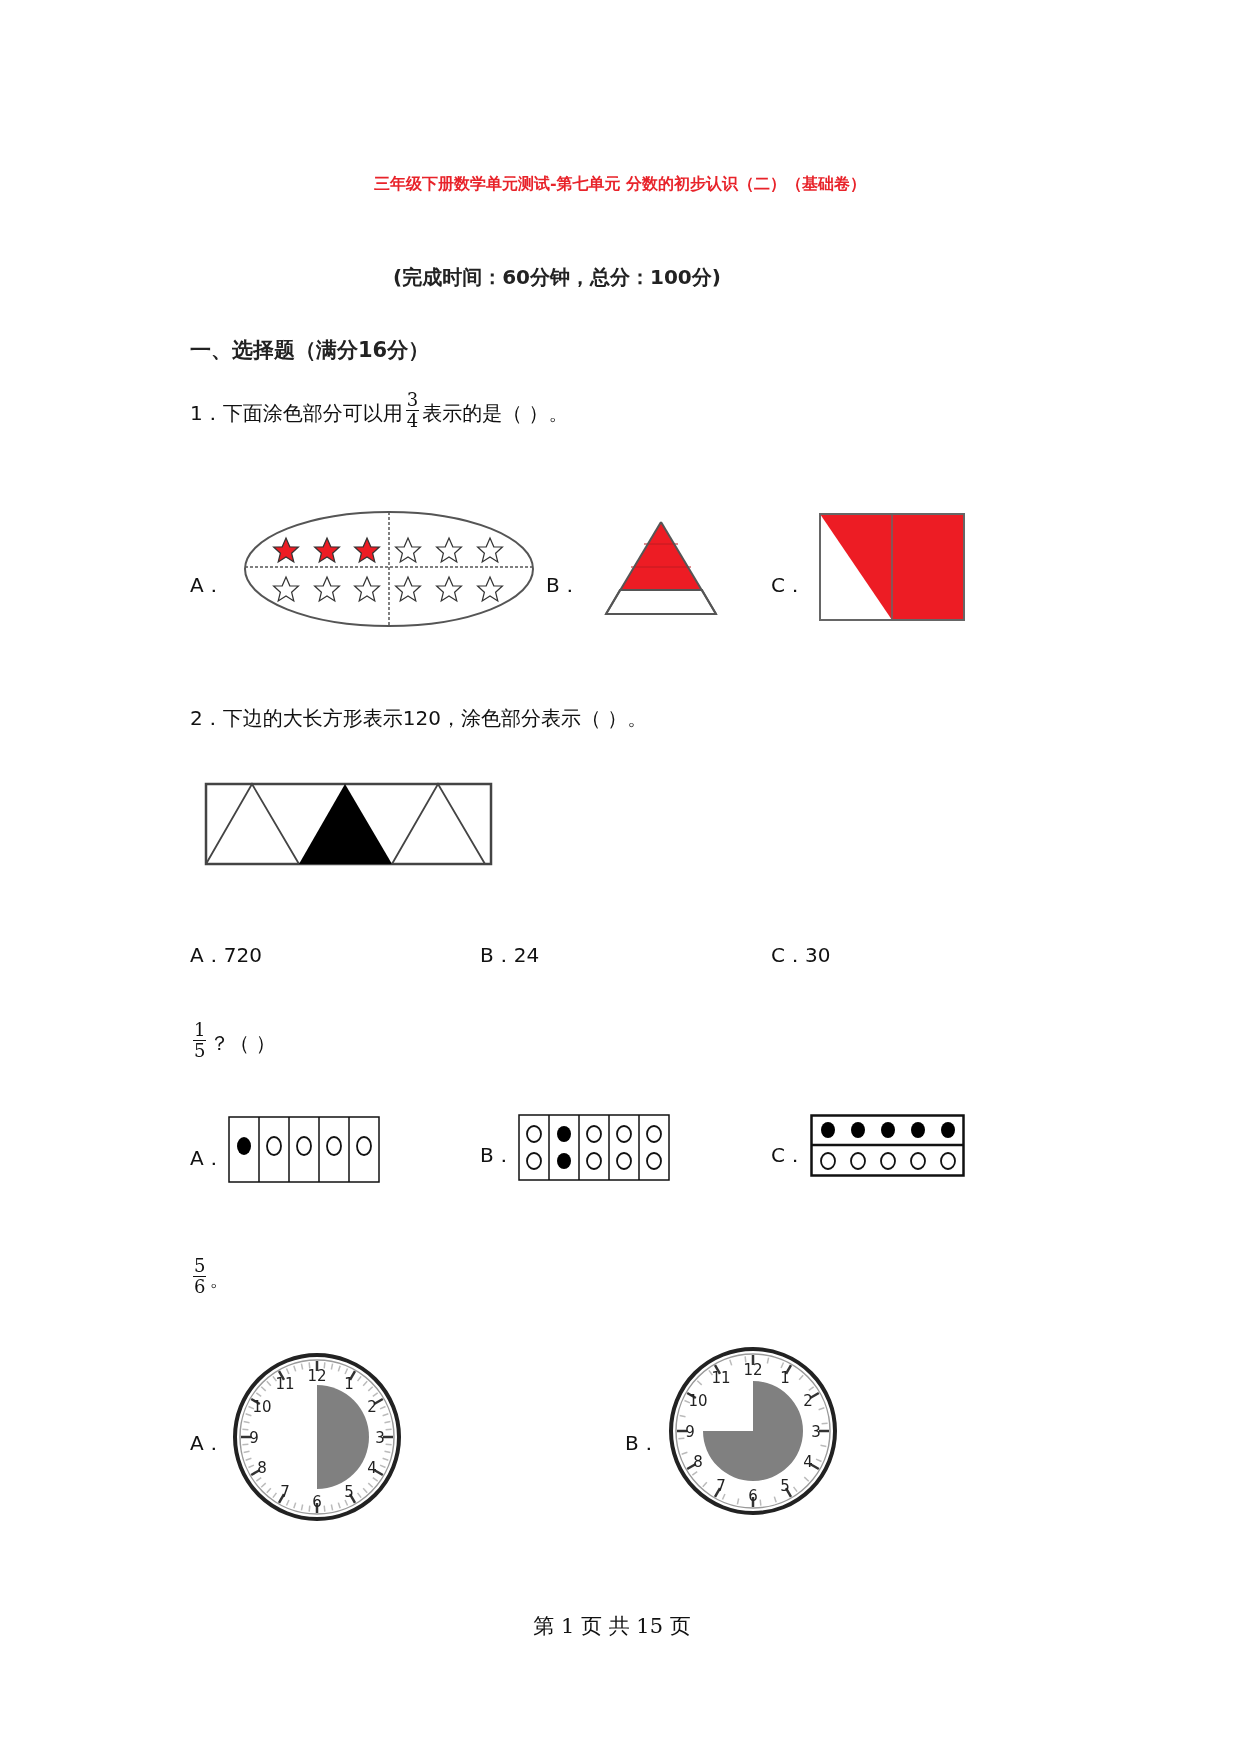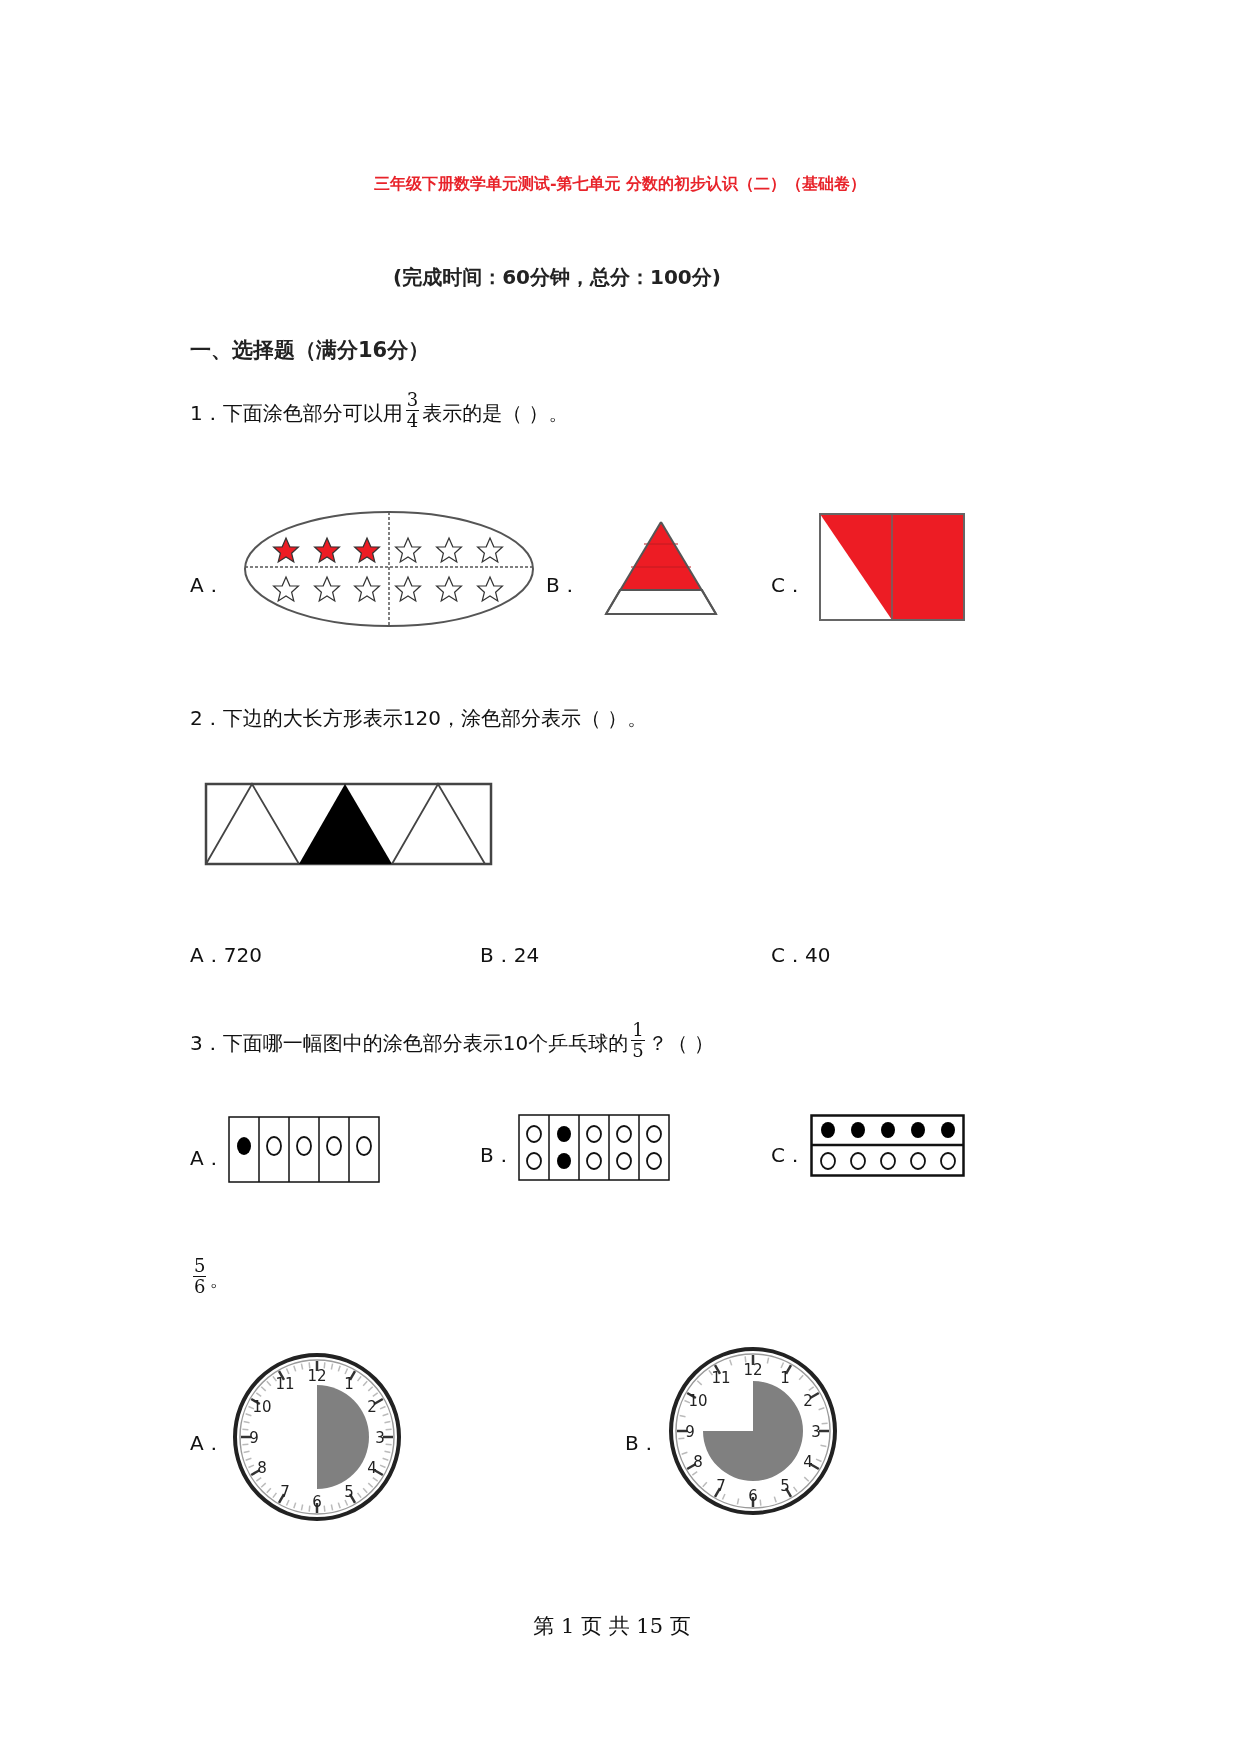--- a/index.html
+++ b/index.html
@@ -82,24 +82,24 @@
   <svg width="290" height="86" viewBox="0 0 290 86">
     <rect x="2" y="2" width="285" height="80" fill="#fff" stroke="#444" stroke-width="2.5"></rect>
     <polyline points="2,82 48,2 95,82" fill="none" stroke="#444" stroke-width="1.8"></polyline>
     <polygon points="95,82 141,2 188,82" fill="#000"></polygon>
     <polyline points="188,82 234,2 281,82" fill="none" stroke="#444" stroke-width="1.8"></polyline>
   </svg>
 </div>
 
 <div class="abs opt-label" style="left:190px; top:942px;">A．720</div>
 <div class="abs opt-label" style="left:480px; top:942px;">B．24</div>
-<div class="abs opt-label" style="left:771px; top:942px;">C．40</div>
+<div class="abs opt-label" style="left:771px; top:942px;">C．30</div>
 
 <div class="abs q" style="left:190px; top:1024px;">
-  <span>3．下面哪一幅图中的涂色部分表示10个乒乓球的</span><span class="frac"><span class="num">1</span><span class="den">5</span></span><span>？（    ）</span>
+  <span class="frac"><span class="num">1</span><span class="den">5</span></span><span>？（    ）</span>
 </div>
 
 <div class="abs opt-label" style="left:190px; top:1145px;">A．</div>
 <div class="abs" style="left:228px; top:1116px;">
   <svg width="152" height="68" viewBox="0 0 152 68">
     <rect x="1" y="1" width="150" height="65" fill="#fff" stroke="#111" stroke-width="1.5"></rect>
     <line x1="31" y1="1" x2="31" y2="66" stroke="#111" stroke-width="1.5"></line>
     <line x1="61" y1="1" x2="61" y2="66" stroke="#111" stroke-width="1.5"></line>
     <line x1="91" y1="1" x2="91" y2="66" stroke="#111" stroke-width="1.5"></line>
     <line x1="121" y1="1" x2="121" y2="66" stroke="#111" stroke-width="1.5"></line>

